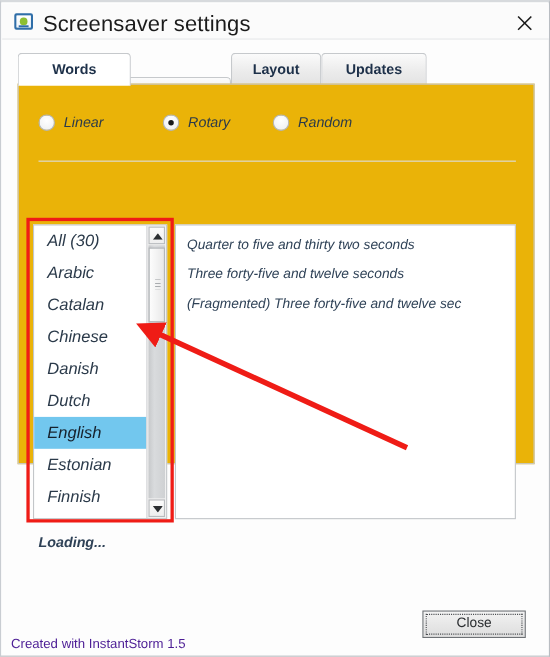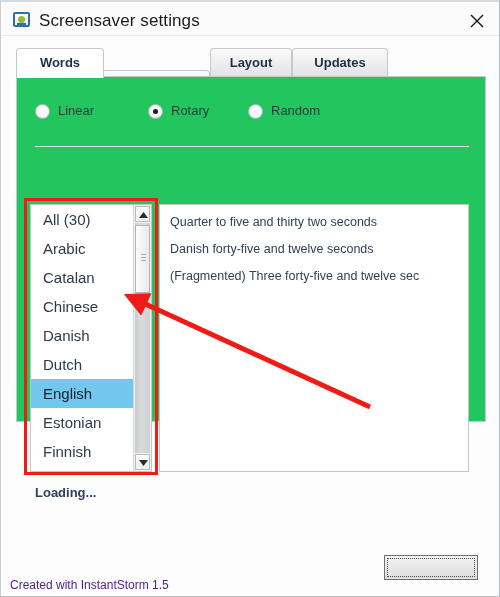--- a/index.html
+++ b/index.html
@@ -61,21 +61,21 @@
   }
   #title-icon .stand {
     position: absolute;
     left: 2px; bottom: 0px;
     width: 9px; height: 2px;
     background: #2f6ea8;
   }
   #title-text {
     position: absolute;
     left: 37px; top: 7px;
-    font-size: 17px;
+    font-size: 20px;
     color: #1b1b1b;
     letter-spacing: .1px;
     white-space: nowrap;
   }
   #close-x {
     position: absolute;
     right: 7px; top: 3px;
     width: 30px; height: 26px;
     cursor: default;
   }
@@ -103,34 +103,35 @@
     text-align: center;
     line-height: 28px;
     white-space: nowrap;
   }
   .tab.active {
     background: #ffffff;
     border-color: #c6c9cc;
     z-index: 3;
     height: 30px;
   }
-  #tab-0 { left: 0px;   width: 88px; }
+  #tab-0 { left: 0px;   width: 103px; }
   #tab-1 { left: 79px;  width: 115px; margin-top: 22px; }
   #tab-2 { left: 194px; width: 82px; }
   #tab-3 { left: 276px; width: 96px; }
 
   
   #panel {
     position: absolute;
     left: 15px; top: 74px;
     width: 470px; height: 346px;
     box-sizing: border-box;
-    background: #22c55e;
+    background: #eab308;
     border: 1px solid #c6c9cc;
     z-index: 1;
+    font-style: italic;
   }
 
   
   .radio-row { position: absolute; left: 18px; top: 26px; }
   .radio-item {
     position: absolute;
     top: 0;
     height: 18px;
     white-space: nowrap;
   }
@@ -399,29 +400,30 @@
         <div class="sb-btn" id="sb-down">
           <svg width="9" height="6" viewBox="0 0 9 6">
               <polygon points="0,0 9,0 4.5,6" fill="#2b2e31"></polygon>
             </svg>
         </div>
       </div>
     </div>
 
     <div id="preview">
       <div class="preview-line" id="pl-0">Quarter to five and thirty two seconds</div>
-      <div class="preview-line" id="pl-1">Danish forty-five and twelve seconds</div>
+      <div class="preview-line" id="pl-1">Three forty-five and twelve seconds</div>
       <div class="preview-line" id="pl-2">(Fragmented) Three forty-five and twelve sec</div>
     </div>
 
     <div id="loading">Loading...</div>
   </div>
 
   <div id="close-button">
     <div class="focus-ring"></div>
+    <div class="btn-label">Close</div>
   </div>
 
   <div id="footer-text">Created with InstantStorm 1.5</div>
 </div>
 
 <div id="annot-rect"></div>
 <svg id="annot-arrow">
   <defs>
     <marker id="arrowhead" markerWidth="5" markerHeight="5" refX="1.2" refY="2.5" orient="auto">
       <polygon points="0,0 5,2.5 0,5" fill="#ef1c16"></polygon>

